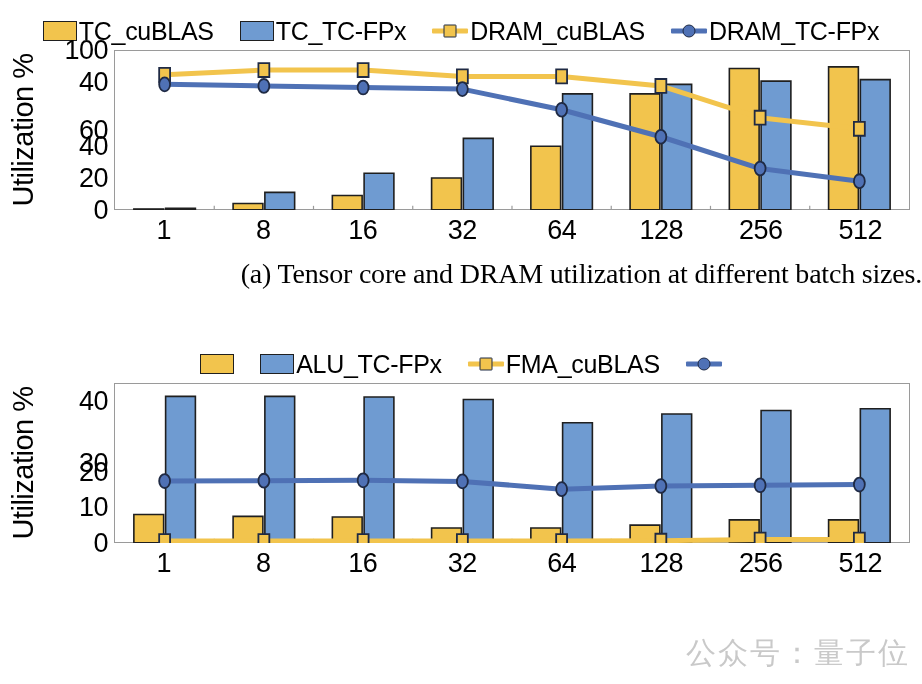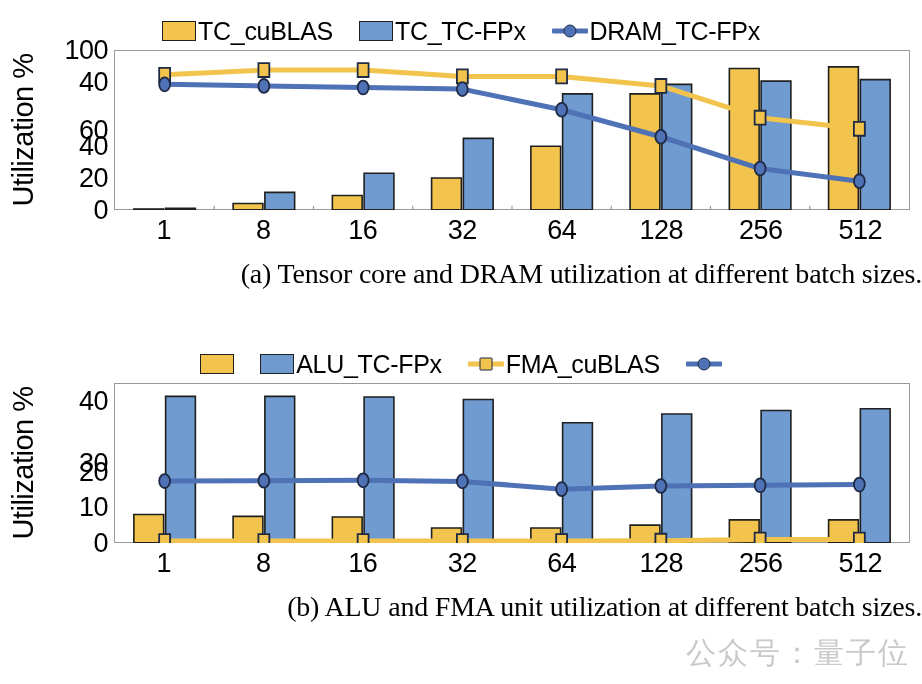--- a/index.html
+++ b/index.html
@@ -43,20 +43,27 @@
 <div class="figure" id="figure-a">
 
   <div class="legend">
     <div class="legend-item">
       <span class="swatch-bar" style="background:#f2c44d"></span>
       <span class="lbl">TC_cuBLAS</span>
     </div>
     <div class="legend-item">
       <span class="swatch-bar" style="background:#6f9bd1"></span>
       <span class="lbl">TC_TC-FPx</span>
+    </div>
+    <div class="legend-item">
+      <span class="swatch-line">
+        <span class="ln" style="background:#f2c44d"></span>
+        <span class="mk sq" style="background:#f2c44d"></span>
+      </span>
+      <span class="lbl">DRAM_cuBLAS</span>
     </div>
     <div class="legend-item">
       <span class="swatch-line">
         <span class="ln" style="background:#4f71b5"></span>
         <span class="mk ci" style="background:#4f71b5"></span>
       </span>
       <span class="lbl">DRAM_TC-FPx</span>
     </div>
   </div>
 
@@ -236,16 +243,15 @@
           <div class="xt">16</div>
           <div class="xt">32</div>
           <div class="xt">64</div>
           <div class="xt">128</div>
           <div class="xt">256</div>
           <div class="xt">512</div>
         </div>
     </div>
   </div>
 
-  <div class="caption">(b) ALU and FMA unit utilization at different batch sizes.</div>
 </div>
 
 <div class="watermark">公众号：量子位</div>
 
 </body></html>

